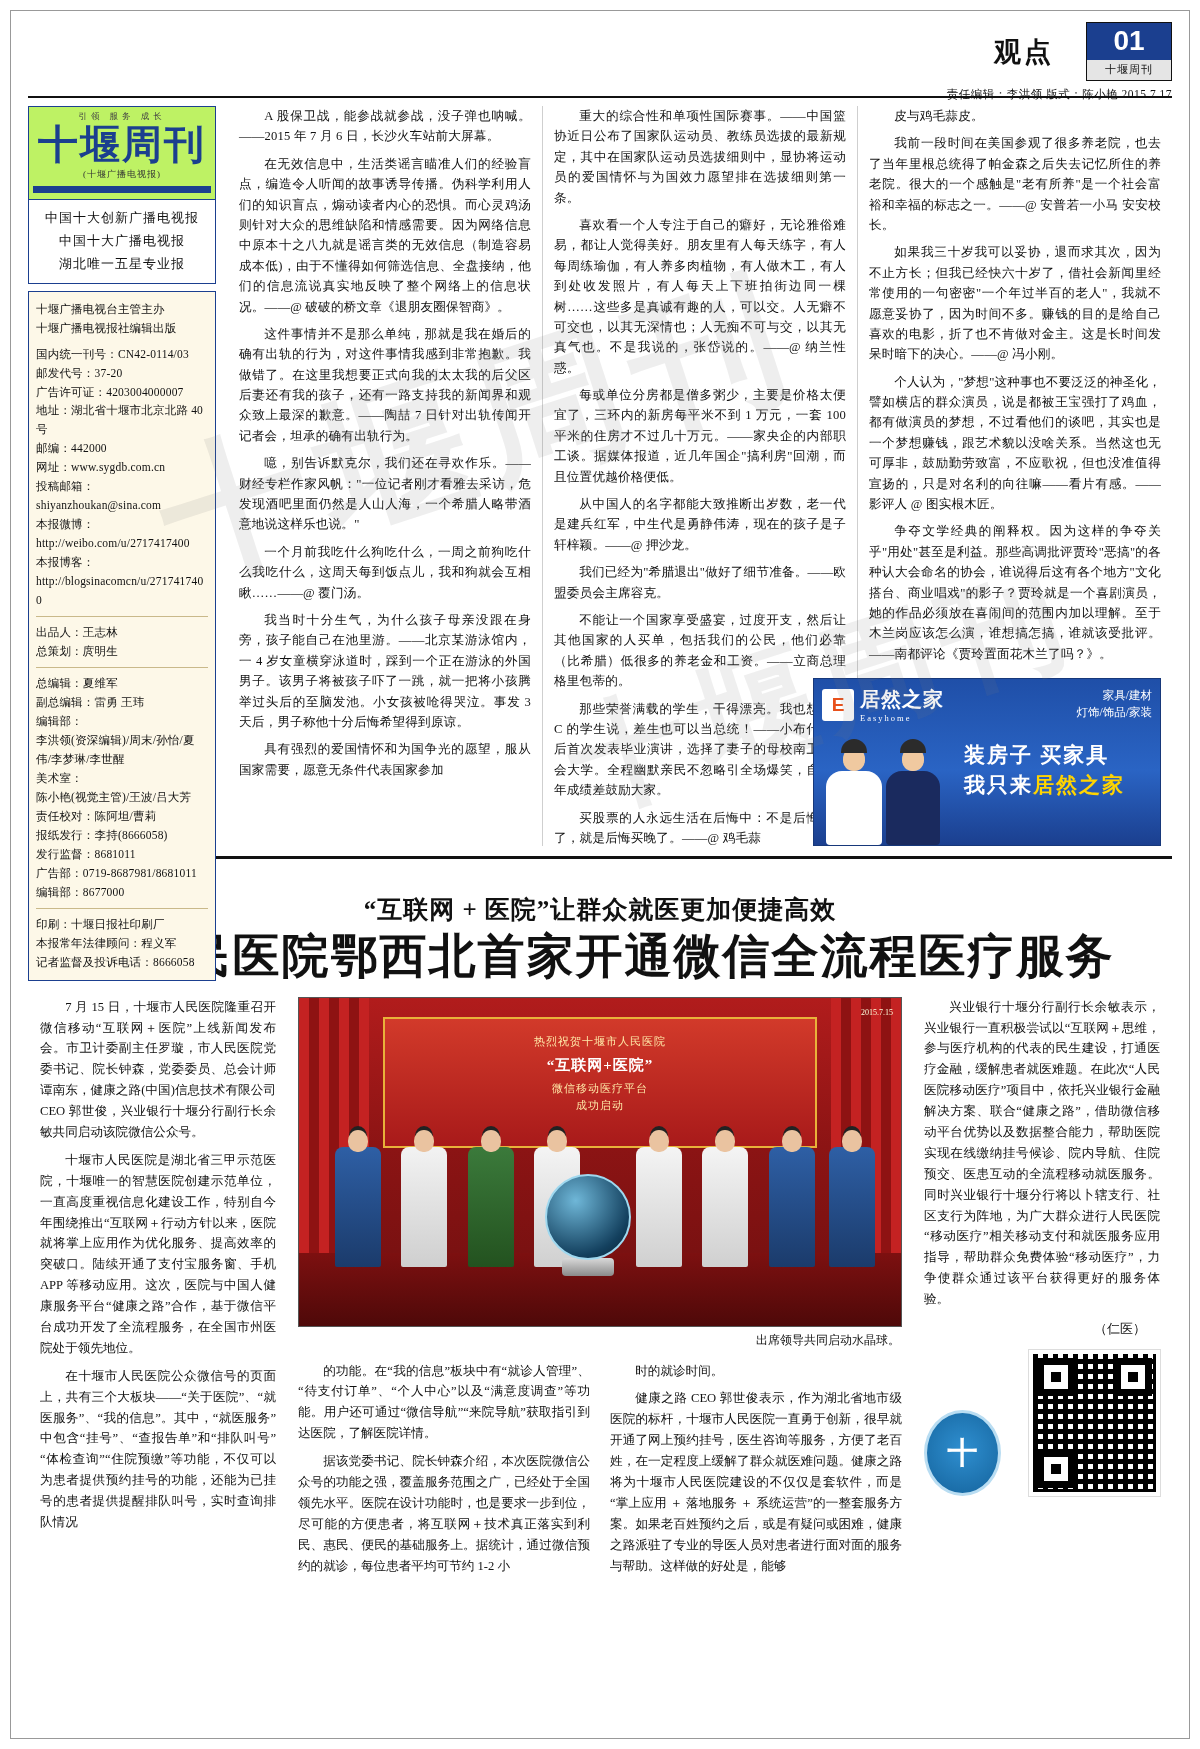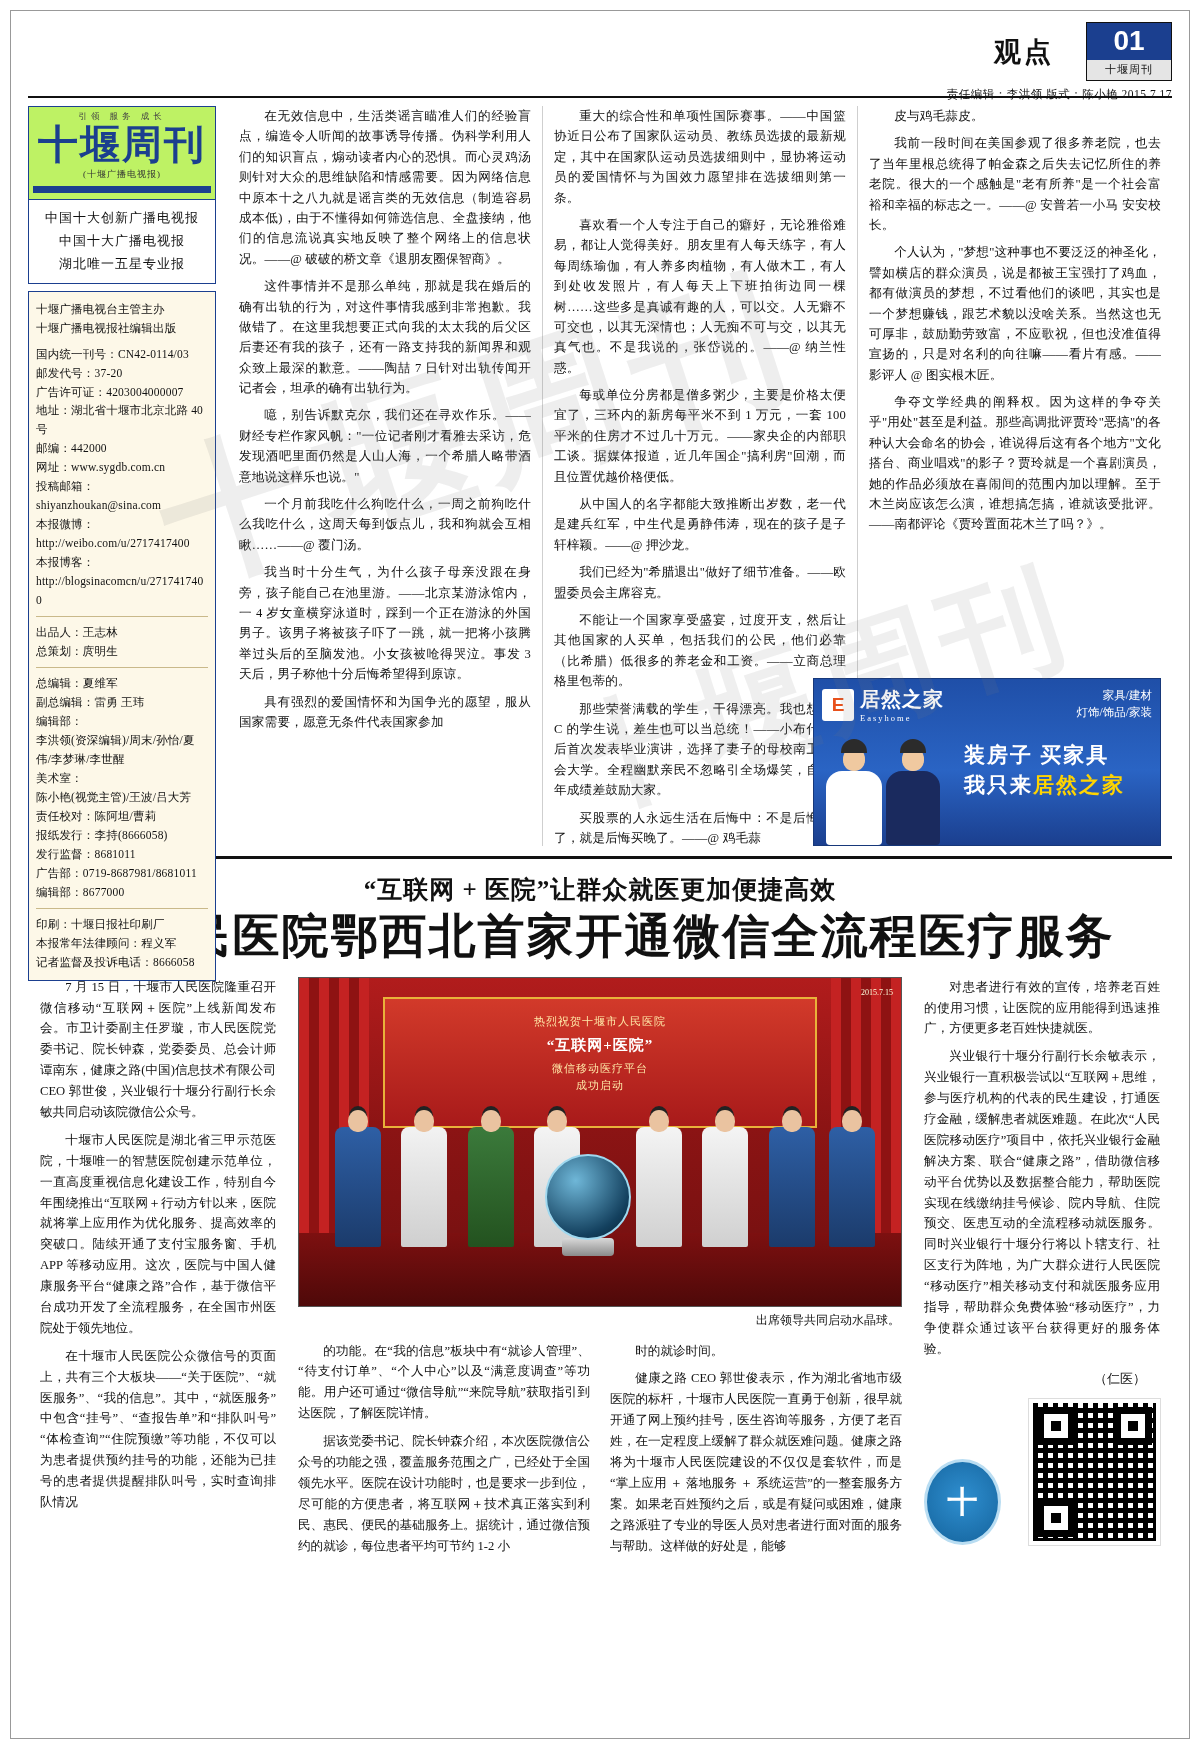--- a/index.html
+++ b/index.html
@@ -98,21 +98,21 @@
   .ad .p2 { left:66px; }
   .ad .head { width:22px;height:24px;background:#f0c9a0;border-radius:50% 50% 45% 45%; margin:0 auto; }
   .ad .hair { width:26px;height:14px;background:#2b2b2b;border-radius:13px 13px 0 0; margin:0 auto -6px; position:relative; z-index:2;}
   .ad .body-w { width:56px;height:74px;background:#fff;border-radius:16px 16px 4px 4px; }
   .ad .body-b { width:54px;height:74px;background:#1a2a5e;border-radius:16px 16px 4px 4px; }
 
   
   .half-rule { border-top:3px solid #111; margin:10px 0 0; }
 
   
-  .lower { padding-top:8px; }
+  .lower { padding-top:28px; }
   .kicker {
     text-align:center; font-size:25px; font-weight:bold; letter-spacing:1px; margin:6px 0 4px;
   }
   .headline {
     text-align:center; font-size:47px; font-weight:bold; letter-spacing:2px;
     line-height:1.12; margin:2px 0 14px;
   }
   .lower-body { display:flex; gap:0; }
   .lcol {
     padding:0 12px; font-size:12.6px; line-height:1.66; text-align:justify;
@@ -269,40 +269,42 @@
         <div>编辑部：8677000</div>
         <div class="sep"></div>
         <div>印刷：十堰日报社印刷厂</div>
         <div>本报常年法律顾问：程义军</div>
         <div>记者监督及投诉电话：8666058</div>
       </div>
     </div>
 
     <div class="text-cols">
       <div class="tcol">
+        <p>A 股保卫战，能参战就参战，没子弹也呐喊。——2015 年 7 月 6 日，长沙火车站前大屏幕。</p>
         <p>在无效信息中，生活类谣言瞄准人们的经验盲点，编造令人听闻的故事诱导传播。伪科学利用人们的知识盲点，煽动读者内心的恐惧。而心灵鸡汤则针对大众的思维缺陷和情感需要。因为网络信息中原本十之八九就是谣言类的无效信息（制造容易成本低)，由于不懂得如何筛选信息、全盘接纳，他们的信息流说真实地反映了整个网络上的信息状况。——@ 破破的桥文章《退朋友圈保智商》。</p>
         <p>这件事情并不是那么单纯，那就是我在婚后的确有出轨的行为，对这件事情我感到非常抱歉。我做错了。在这里我想要正式向我的太太我的后父区后妻还有我的孩子，还有一路支持我的新闻界和观众致上最深的歉意。——陶喆 7 日针对出轨传闻开记者会，坦承的确有出轨行为。</p>
         <p>噫，别告诉默克尔，我们还在寻欢作乐。——财经专栏作家风帆："一位记者刚才看雅去采访，危发现酒吧里面仍然是人山人海，一个希腊人略带酒意地说这样乐也说。"</p>
         <p>一个月前我吃什么狗吃什么，一周之前狗吃什么我吃什么，这周天每到饭点儿，我和狗就会互相瞅……——@ 覆门汤。</p>
         <p>我当时十分生气，为什么孩子母亲没跟在身旁，孩子能自己在池里游。——北京某游泳馆内，一 4 岁女童横穿泳道时，踩到一个正在游泳的外国男子。该男子将被孩子吓了一跳，就一把将小孩腾举过头后的至脑发池。小女孩被呛得哭泣。事发 3 天后，男子称他十分后悔希望得到原谅。</p>
         <p>具有强烈的爱国情怀和为国争光的愿望，服从国家需要，愿意无条件代表国家参加</p>
       </div>
       <div class="tcol">
         <p>重大的综合性和单项性国际赛事。——中国篮协近日公布了国家队运动员、教练员选拔的最新规定，其中在国家队运动员选拔细则中，显协将运动员的爱国情怀与为国效力愿望排在选拔细则第一条。</p>
         <p>喜欢看一个人专注于自己的癖好，无论雅俗难易，都让人觉得美好。朋友里有人每天练字，有人每周练瑜伽，有人养多肉植物，有人做木工，有人到处收发照片，有人每天上下班拍街边同一棵树……这些多是真诚有趣的人，可以交。人无癖不可交也，以其无深情也；人无痴不可与交，以其无真气也。不是我说的，张岱说的。——@ 纳兰性惑。</p>
         <p>每或单位分房都是僧多粥少，主要是价格太便宜了，三环内的新房每平米不到 1 万元，一套 100 平米的住房才不过几十万元。——家央企的内部职工谈。据媒体报道，近几年国企"搞利房"回潮，而且位置优越价格便低。</p>
         <p>从中国人的名字都能大致推断出岁数，老一代是建兵红军，中生代是勇静伟涛，现在的孩子是子轩梓颖。——@ 押沙龙。</p>
         <p>我们已经为"希腊退出"做好了细节准备。——欧盟委员会主席容克。</p>
         <p>不能让一个国家享受盛宴，过度开支，然后让其他国家的人买单，包括我们的公民，他们必靠（比希腊）低很多的养老金和工资。——立商总理格里包蒂的。</p>
         <p>那些荣誉满载的学生，干得漂亮。我也想对你 C 的学生说，差生也可以当总统！——小布什卸任后首次发表毕业演讲，选择了妻子的母校南卫里公会大学。全程幽默亲民不忽略引全场爆笑，自嘲当年成绩差鼓励大家。</p>
         <p>买股票的人永远生活在后悔中：不是后悔卖早了，就是后悔买晚了。——@ 鸡毛蒜</p>
       </div>
       <div class="tcol">
         <p>皮与鸡毛蒜皮。</p>
         <p>我前一段时间在美国参观了很多养老院，也去了当年里根总统得了帕金森之后失去记忆所住的养老院。很大的一个感触是"老有所养"是一个社会富裕和幸福的标志之一。——@ 安普若一小马 安安校长。</p>
+        <p>如果我三十岁我可以妥协，退而求其次，因为不止方长；但我已经快六十岁了，借社会新闻里经常使用的一句密密"一个年过半百的老人"，我就不愿意妥协了，因为时间不多。赚钱的目的是给自己喜欢的电影，折了也不肯做对金主。这是长时间发呆时暗下的决心。——@ 冯小刚。</p>
         <p>个人认为，"梦想"这种事也不要泛泛的神圣化，譬如横店的群众演员，说是都被王宝强打了鸡血，都有做演员的梦想，不过看他们的谈吧，其实也是一个梦想赚钱，跟艺术貌以没啥关系。当然这也无可厚非，鼓励勤劳致富，不应歌祝，但也没准值得宣扬的，只是对名利的向往嘛——看片有感。——影评人 @ 图实根木匠。</p>
         <p>争夺文学经典的阐释权。因为这样的争夺关乎"用处"甚至是利益。那些高调批评贾玲"恶搞"的各种认大会命名的协会，谁说得后这有各个地方"文化搭台、商业唱戏"的影子？贾玲就是一个喜剧演员，她的作品必须放在喜闹间的范围内加以理解。至于木兰岗应该怎么演，谁想搞怎搞，谁就该受批评。——南都评论《贾玲置面花木兰了吗？》。</p>
       </div>
     </div>
 
     <div class="ad">
       <div class="brandrow">
         <div class="logo-sq">E</div>
         <div class="brandtxt">
           <span>居然之家</span>
@@ -395,21 +397,20 @@
             <p>据该党委书记、院长钟森介绍，本次医院微信公众号的功能之强，覆盖服务范围之广，已经处于全国领先水平。医院在设计功能时，也是要求一步到位，尽可能的方便患者，将互联网＋技术真正落实到利民、惠民、便民的基础服务上。据统计，通过微信预约的就诊，每位患者平均可节约 1-2 小</p>
           </div>
           <div style="flex:1;padding-left:10px;">
             <p>时的就诊时间。</p>
             <p>健康之路 CEO 郭世俊表示，作为湖北省地市级医院的标杆，十堰市人民医院一直勇于创新，很早就开通了网上预约挂号，医生咨询等服务，方便了老百姓，在一定程度上缓解了群众就医难问题。健康之路将为十堰市人民医院建设的不仅仅是套软件，而是“掌上应用 ＋ 落地服务 ＋ 系统运营”的一整套服务方案。如果老百姓预约之后，或是有疑问或困难，健康之路派驻了专业的导医人员对患者进行面对面的服务与帮助。这样做的好处是，能够</p>
           </div>
         </div>
       </div>
 
       <div class="lcol right">
-        <p>对患者进行有效的宣传，培养老百姓的使用习惯，让医院的应用能得到迅速推广，方便更多老百姓快捷就医。</p>
         <p>兴业银行十堰分行副行长余敏表示，兴业银行一直积极尝试以“互联网＋思维，参与医疗机构的代表的民生建设，打通医疗金融，缓解患者就医难题。在此次“人民医院移动医疗”项目中，依托兴业银行金融解决方案、联合“健康之路”，借助微信移动平台优势以及数据整合能力，帮助医院实现在线缴纳挂号候诊、院内导航、住院预交、医患互动的全流程移动就医服务。同时兴业银行十堰分行将以卜辖支行、社区支行为阵地，为广大群众进行人民医院“移动医疗”相关移动支付和就医服务应用指导，帮助群众免费体验“移动医疗”，力争使群众通过该平台获得更好的服务体验。</p>
         <div class="signoff">（仁医）</div>
         <div class="qr-wrap">
           <div class="hosp-logo">十</div>
           <div class="qr">
             <span class="fp tl">
                 <i></i>
               </span>
             <span class="fp tr">
                 <i></i>

